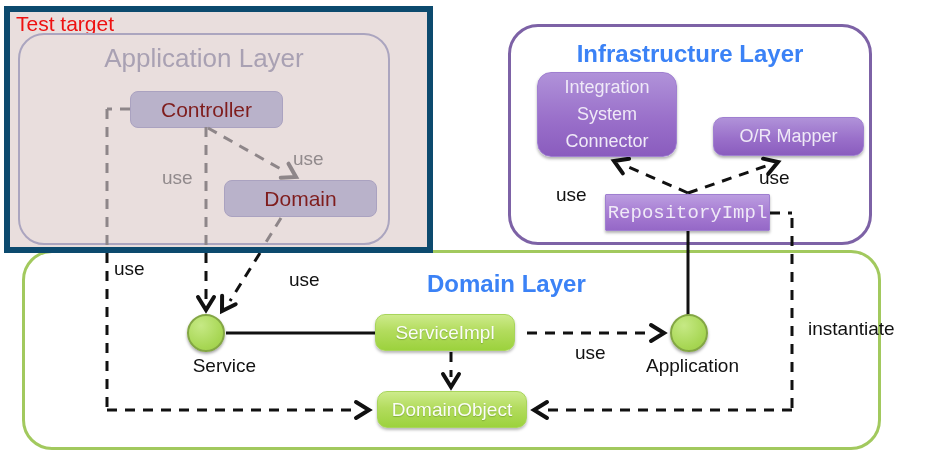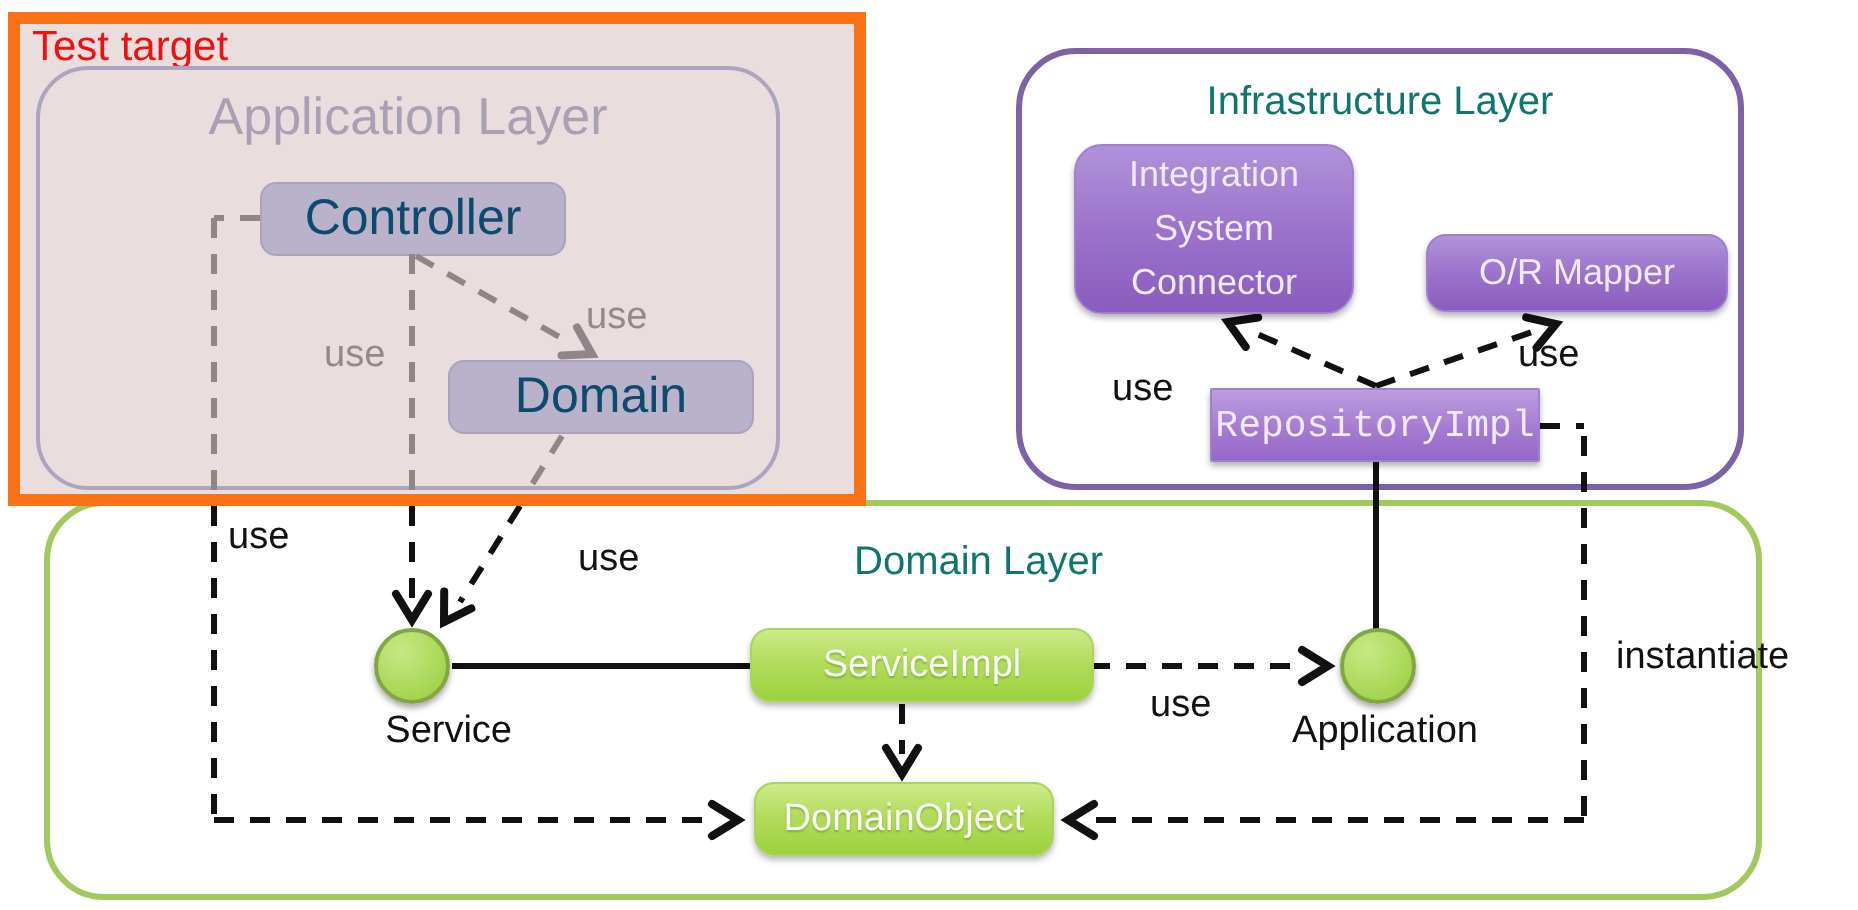--- a/index.html
+++ b/index.html
@@ -29,34 +29,34 @@
   .box-purple.repoimpl{background:linear-gradient(180deg,#bb9de0 0%,#a67bd2 55%,#9568c7 100%);border-radius:1px;font-size:19px;font-family:Liberation Mono, monospace;}
   .box-purple.isc{border-radius:14px;flex-direction:column;line-height:27px;}
   .circle{
     position:absolute;width:38px;height:38px;border-radius:50%;z-index:3;
     background:radial-gradient(circle at 35% 28%,#c6e985 0%,#a8d755 65%,#9ccb45 100%);
     border:2px solid #83a644;box-sizing:border-box;box-shadow:0 2px 3px rgba(0,0,0,.35);
   }
   
   .lbl{position:absolute;color:#111;font-size:19px;z-index:4;white-space:nowrap;}
   .lbl-center{text-align:right;}
-  .layer-title{position:absolute;color:#0f766e;font-size:20px;z-index:4;white-space:nowrap;}
+  .layer-title{position:absolute;color:#3b82f6;font-size:24px;z-index:4;white-space:nowrap;font-weight:bold;}
   
   #test-target{
     position:absolute;left:4px;top:6px;width:429px;height:247px;box-sizing:border-box;
-    border:6px solid #f97316;background:#e9dedd;z-index:10;
+    border:6px solid #0c4a6e;background:#e9dedd;z-index:10;
   }
   #test-target .tt-label{position:absolute;left:6px;top:0px;color:#ee1111;font-size:21px;white-space:nowrap;}
   .frame-app{position:absolute;left:8px;top:21px;width:372px;height:212px;box-sizing:border-box;
     border:2px solid #aba5bf;border-radius:26px;}
   .app-title{position:absolute;left:8px;top:31px;width:372px;text-align:center;
     color:#a9a1b3;font-size:26px;}
   .box-faded{
     position:absolute;box-sizing:border-box;display:flex;align-items:center;justify-content:center;
-    background:#b9b2ca;border:1px solid #aaa2c0;border-radius:8px;color:#0c4a6e;font-size:25px;
+    background:#b9b2ca;border:1px solid #aaa2c0;border-radius:8px;color:#7f1d1d;font-size:21px;
   }
   .lbl-faded{position:absolute;color:#918a8c;font-size:19px;white-space:nowrap;}
 </style>
 </head>
 <body>
 
 <div id="stage">
 
   <div class="frame frame-domain" style="left:22px;top:250px;width:859px;height:200px;"></div>
   <div class="frame frame-infra" style="left:508px;top:24px;width:364px;height:221px;"></div>
@@ -87,21 +87,21 @@
       <path d="M-13 -8 L0 0 L-13 8" transform="translate(451 387) rotate(90)"></path>
       <path d="M-13 -8 L0 0 L-13 8" transform="translate(614 161) rotate(203)"></path>
       <path d="M-13 -8 L0 0 L-13 8" transform="translate(778 162) rotate(-19)"></path>
       <path d="M-13 -8 L0 0 L-13 8" transform="translate(534 410) rotate(180)"></path>
     </g>
   </svg>
 
   <div class="circle" style="left:187px;top:314px;"></div>
   <div class="circle" style="left:670px;top:314px;"></div>
 
-  <div class="node box-green" style="left:375px;top:314px;width:172px;height:37px;">
+  <div class="node box-green" style="left:375px;top:314px;width:140px;height:37px;">
     <span>ServiceImpl</span>
   </div>
   <div class="node box-green" style="left:377px;top:391px;width:150px;height:37px;">
     <span>DomainObject</span>
   </div>
 
   <div class="node box-purple isc" style="left:537px;top:72px;width:140px;height:85px;">
     <span>Integration</span>
     <span>System</span>
     <span>Connector</span>

